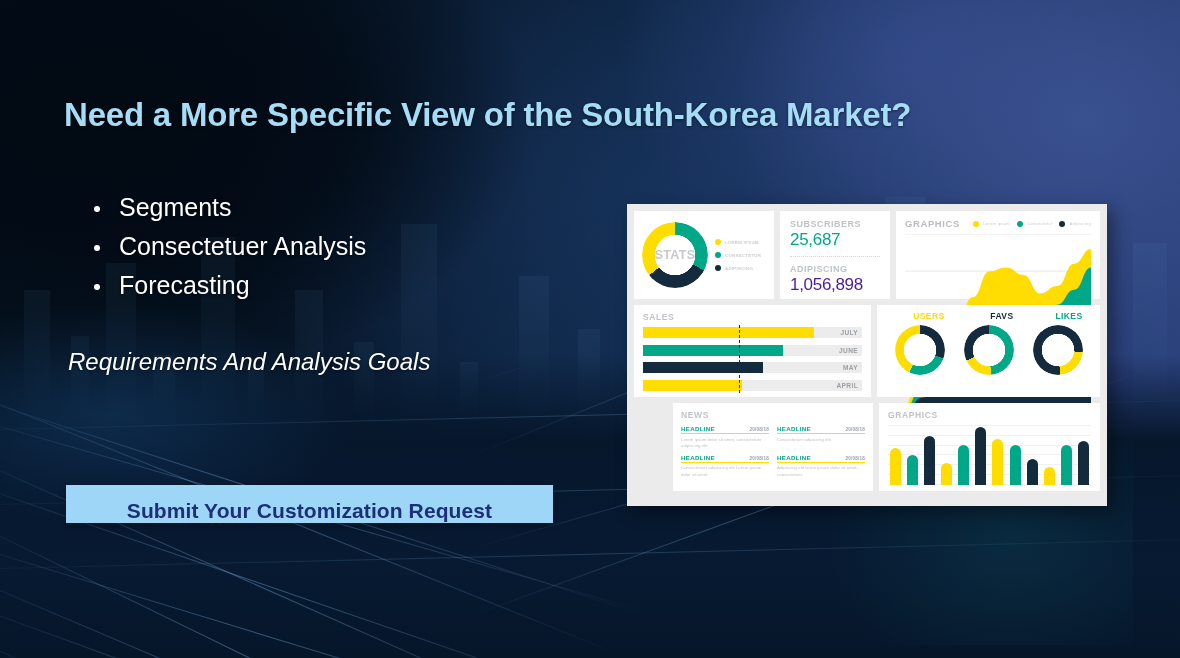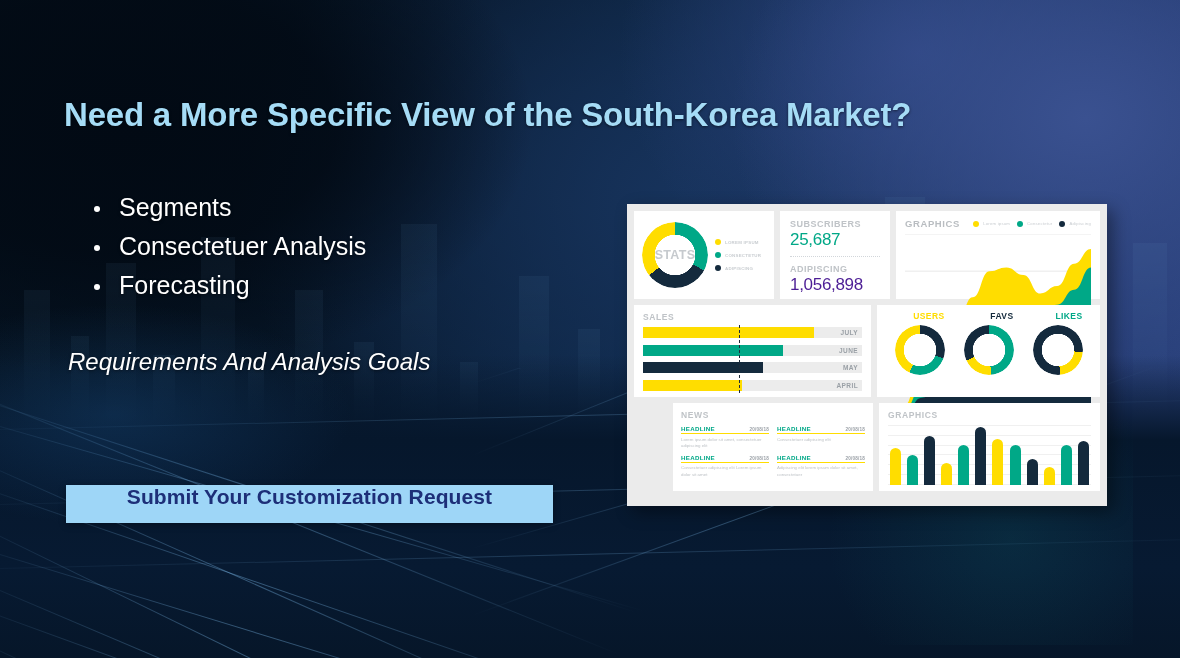--- a/index.html
+++ b/index.html
@@ -79,21 +79,21 @@
   .tagline {
     position: absolute; left: 68px; top: 342px; width: 530px;
     font-size: 24px; font-style: italic; color: #ffffff;
     line-height: 39px; text-shadow: 0 1px 3px rgba(0,0,0,0.5);
   }
 
   .cta {
     position: absolute; left: 66px; top: 485px;
     width: 487px; height: 38px;
     background: #9ed6f7; border: none; cursor: pointer;
-    display: flex; align-items: flex-start; justify-content: center;
+    display: flex; align-items: flex-end; justify-content: center;
     box-shadow: 0 2px 7px rgba(0,0,0,0.33);
   }
   .cta span {
     color: #1d2f78; font-size: 21px; font-weight: bold; letter-spacing: 0.1px;
   }
 
   
   .dash {
     position: absolute; left: 627px; top: 204px;
     width: 480px; height: 302px; z-index: 6;

